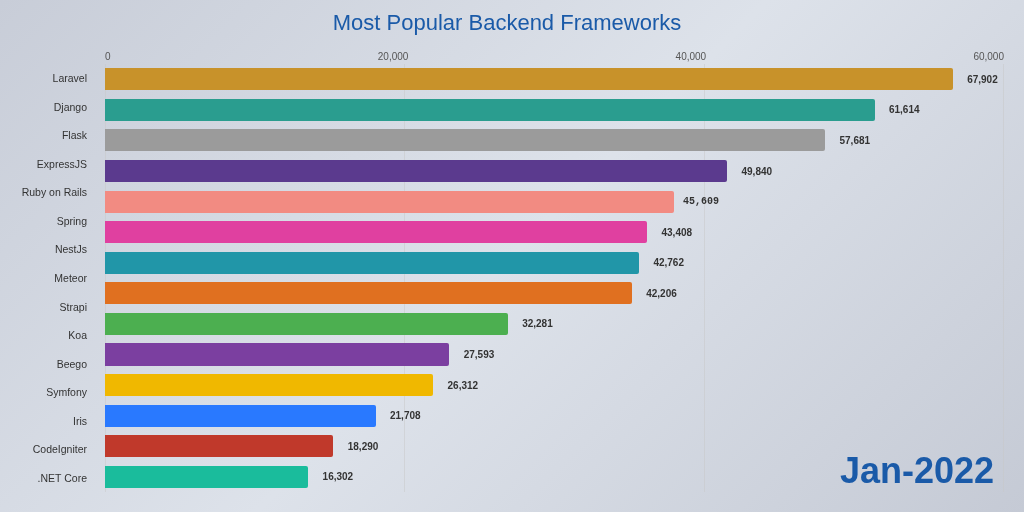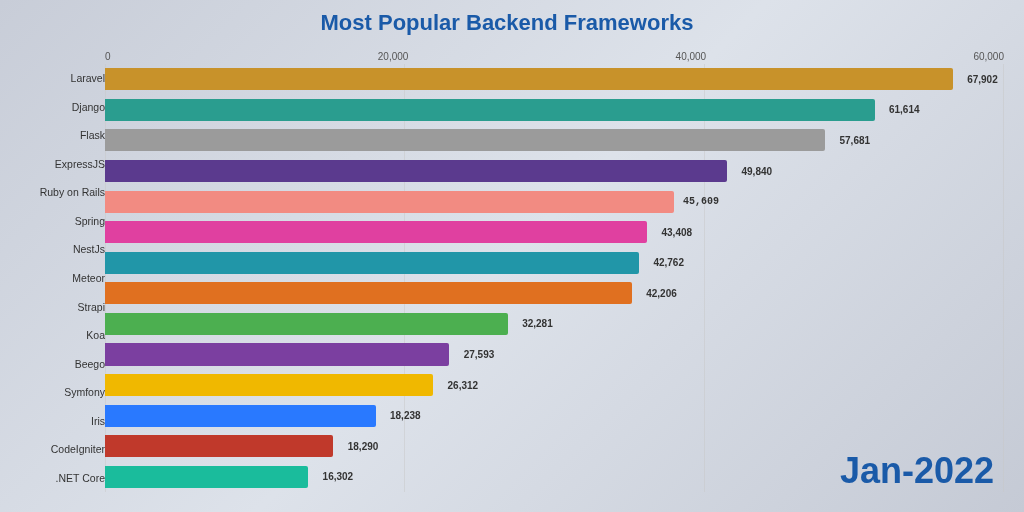--- a/index.html
+++ b/index.html
@@ -14,42 +14,42 @@
     .chart-container {
       width: 1024px;
       height: 512px;
       background: linear-gradient(135deg, #c8cdd8 0%, #dde2ea 50%, #c5cad5 100%);
       padding: 10px 20px 10px 10px;
       position: relative;
     }
     .chart-title {
       text-align: center;
       font-size: 22px;
-      font-weight: bold;
+      font-weight: normal;
       color: #1a5aa8;
       margin-bottom: 6px;
     }
     .chart-area {
       display: flex;
       width: 100%;
       height: 450px;
     }
     .y-axis {
       width: 95px;
       flex-shrink: 0;
       display: flex;
       flex-direction: column;
       padding-top: 22px;
     }
     .y-label {
       flex: 1;
       display: flex;
       align-items: center;
       justify-content: flex-end;
-      padding-right: 0;
+      padding-right: 18px;
       font-size: 10.5px;
       color: #333;
       font-weight: 500;
     }
     .bars-area {
       flex: 1;
       display: flex;
       flex-direction: column;
       position: relative;
     }
@@ -202,21 +202,21 @@
               <span class="bar-value">27,593</span>
             </div>
           </div>
           <div class="bar-row">
             <div class="bar" style="width: 36.5%; background-color: rgb(240, 184, 0);">
               <span class="bar-value">26,312</span>
             </div>
           </div>
           <div class="bar-row">
             <div class="bar" style="width: 30.1%; background-color: rgb(41, 121, 255);">
-              <span class="bar-value">18,238</span>
+              <span class="bar-value">21,708</span>
             </div>
           </div>
           <div class="bar-row">
             <div class="bar" style="width: 25.4%; background-color: rgb(192, 57, 43);">
               <span class="bar-value">18,290</span>
             </div>
           </div>
           <div class="bar-row">
             <div class="bar" style="width: 22.6%; background-color: rgb(26, 188, 156);">
               <span class="bar-value">16,302</span>

